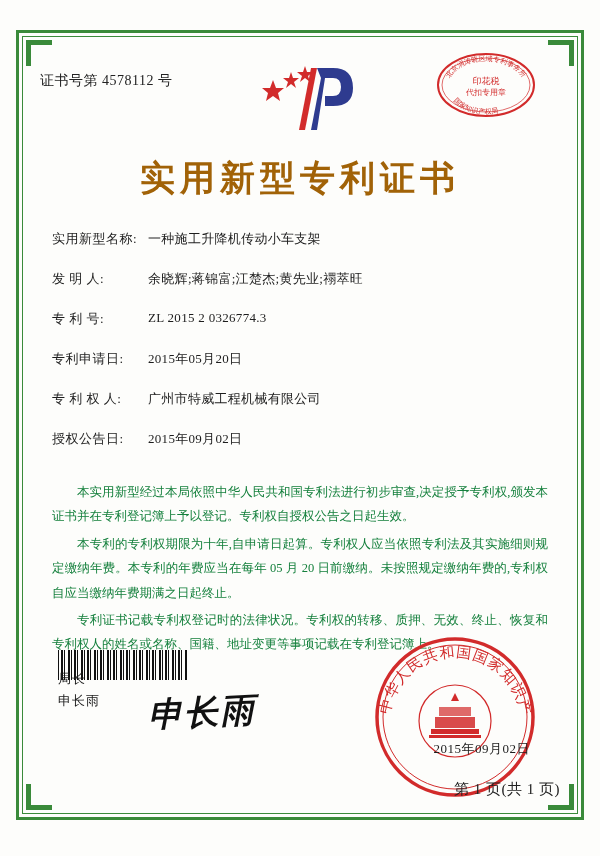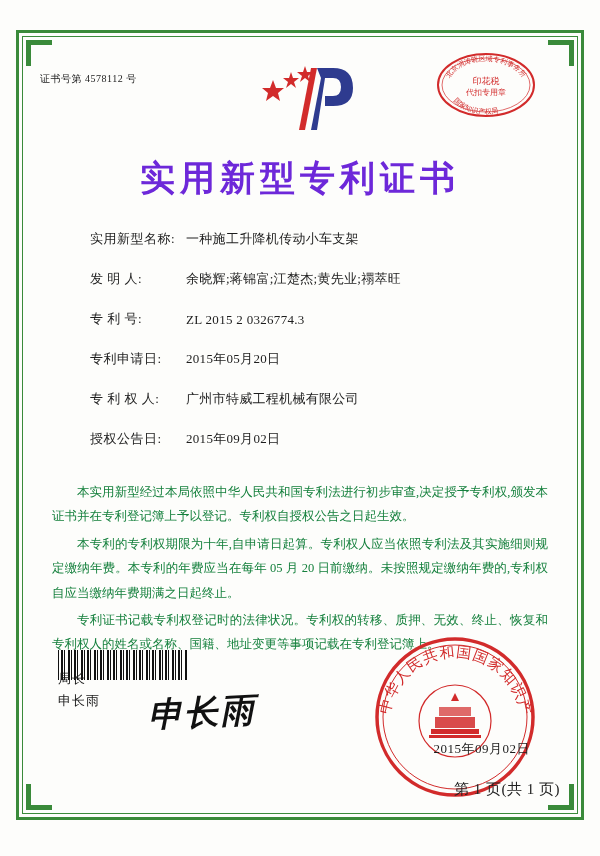--- a/index.html
+++ b/index.html
@@ -56,21 +56,21 @@
     left: 40px;
     top: 50px;
     right: 40px;
     bottom: 56px;
   }
 
   .cert-no {
     position: absolute;
     left: 0;
     top: 22px;
-    font-size: 10px;
+    font-size: 14px;
     letter-spacing: 0.5px;
     color: #222;
   }
 
   
   .logo {
     position: absolute;
     left: 215px;
     top: 8px;
     width: 110px;
@@ -90,37 +90,36 @@
 
   .title {
     position: absolute;
     left: 0;
     right: 0;
     top: 105px;
     text-align: center;
     font-size: 35px;
     font-weight: bold;
     letter-spacing: 5px;
-    color: #6d28d9;
+    color: #a16207;
     font-family: "Liberation Serif", "DejaVu Serif", serif;
   }
 
   .fields {
     position: absolute;
     left: 12px;
     right: 10px;
     top: 180px;
   }
   .field-row {
     display: flex;
-    align-items: flex-end;
+    align-items: flex-start;
     margin-bottom: 22px;
     font-size: 13px;
     color: #1d1d1d;
-    margin-left: 38px;
   }
   .field-label {
     width: 96px;
     flex: 0 0 96px;
     letter-spacing: 0.5px;
     white-space: nowrap;
   }
   .field-value {
     flex: 1 1 auto;
     letter-spacing: 0.3px;

